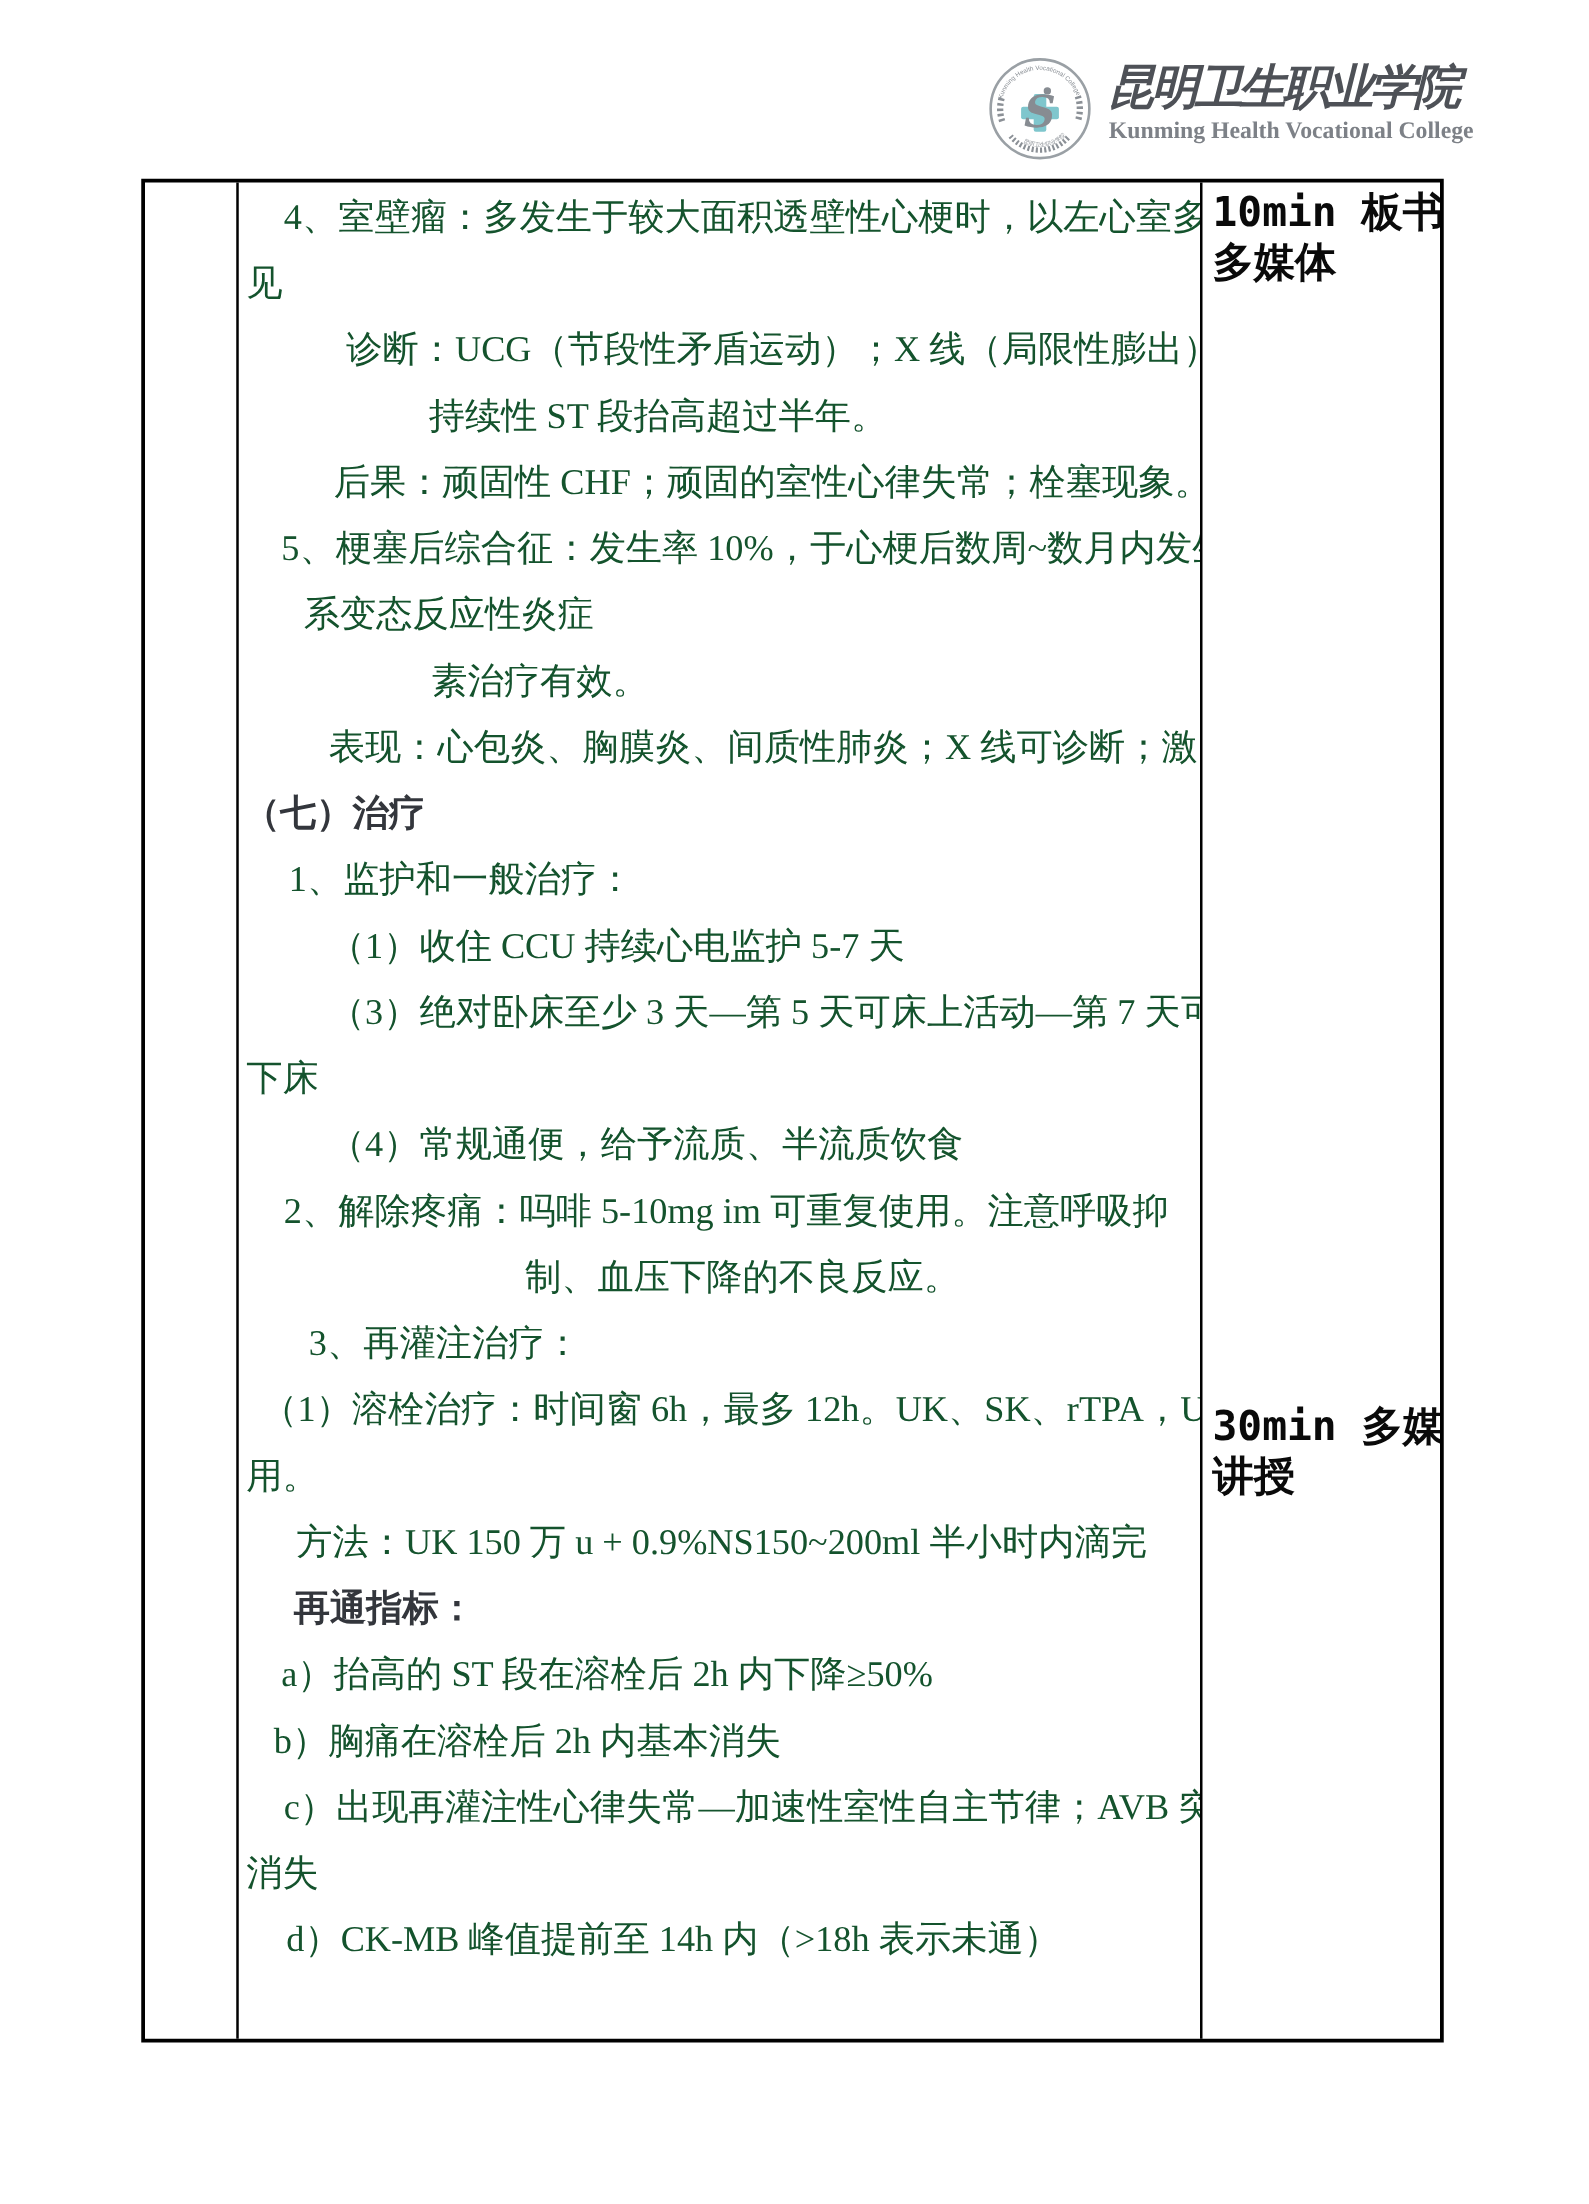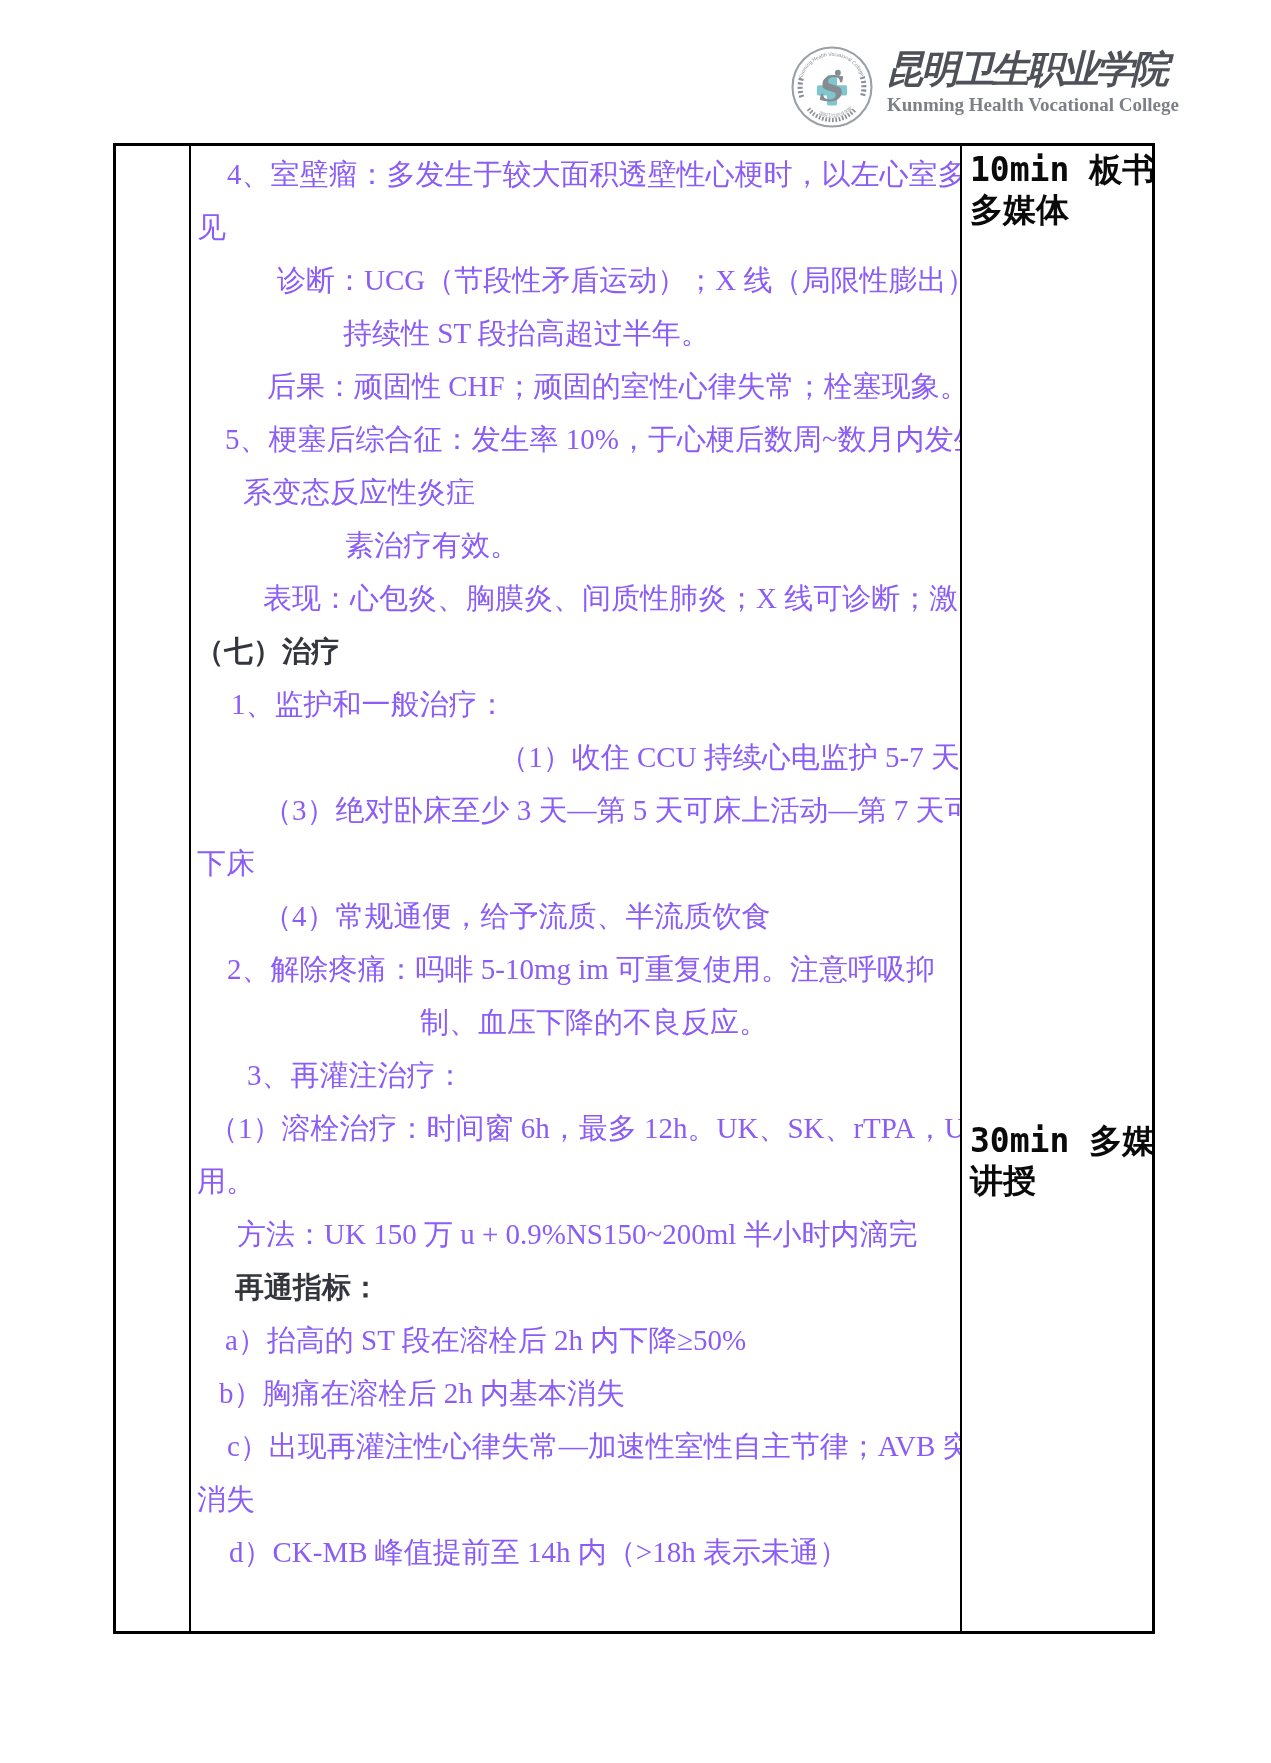--- a/index.html
+++ b/index.html
@@ -27,21 +27,21 @@
     position:absolute; left:113px; top:143px; width:1042px; height:1491px;
     border:3px solid #000; box-sizing:border-box; display:flex;
   }
   .col-left  { width:75px; flex:none; border-right:2px solid #000; box-sizing:border-box; }
   .col-main  { width:771px; flex:none; border-right:2px solid #000; box-sizing:border-box;
                padding:2px 0 0 4px; overflow:hidden; }
   .col-right { flex:1; position:relative; overflow:hidden; }
 
   .line {
     height:53px; line-height:53px; white-space:nowrap;
-    font-size:29px; color:#8b5cf6;
+    font-size:29px; color:#14532d;
   }
   .line.bold { font-weight:bold; color:#33363c; }
 
   .annotation {
     position:absolute; left:8px; width:180px;
     font-family:"DejaVu Sans Mono","Liberation Mono",monospace;
     font-size:33px; font-weight:700; color:#0a0a0a; line-height:40px;
     white-space:nowrap;
   }
   .ann-1 { top:4px; }
@@ -86,21 +86,21 @@
         <div class="line" style="padding-left: 2px;">见</div>
         <div class="line" style="padding-left: 82px;">诊断：UCG（节段性矛盾运动）；X 线（局限性膨出）；</div>
         <div class="line" style="padding-left: 148px;">持续性 ST 段抬高超过半年。</div>
         <div class="line" style="padding-left: 72px;">后果：顽固性 CHF；顽固的室性心律失常；栓塞现象。</div>
         <div class="line" style="padding-left: 30px;">5、梗塞后综合征：发生率 10%，于心梗后数周~数月内发生，</div>
         <div class="line" style="padding-left: 48px;">系变态反应性炎症</div>
         <div class="line" style="padding-left: 150px;">素治疗有效。</div>
         <div class="line" style="padding-left: 68px;">表现：心包炎、胸膜炎、间质性肺炎；X 线可诊断；激</div>
         <div class="line bold" style="padding-left: 0px;">（七）治疗</div>
         <div class="line" style="padding-left: 36px;">1、监护和一般治疗：</div>
-        <div class="line" style="padding-left: 68px; text-align: right;">（1）收住 CCU 持续心电监护 5-7 天</div>
+        <div class="line" style="padding-left: 68px;">（1）收住 CCU 持续心电监护 5-7 天</div>
         <div class="line" style="padding-left: 68px;">（3）绝对卧床至少 3 天—第 5 天可床上活动—第 7 天可</div>
         <div class="line" style="padding-left: 2px;">下床</div>
         <div class="line" style="padding-left: 68px;">（4）常规通便，给予流质、半流质饮食</div>
         <div class="line" style="padding-left: 32px;">2、解除疼痛：吗啡 5-10mg  im  可重复使用。注意呼吸抑</div>
         <div class="line" style="padding-left: 225px;">制、血压下降的不良反应。</div>
         <div class="line" style="padding-left: 52px;">3、再灌注治疗：</div>
         <div class="line" style="padding-left: 14px;">（1）溶栓治疗：时间窗 6h，最多 12h。UK、SK、rTPA，UK 最常</div>
         <div class="line" style="padding-left: 2px;">用。</div>
         <div class="line" style="padding-left: 42px;">方法：UK  150 万 u + 0.9%NS150~200ml  半小时内滴完</div>
         <div class="line bold" style="padding-left: 40px;">再通指标：</div>

